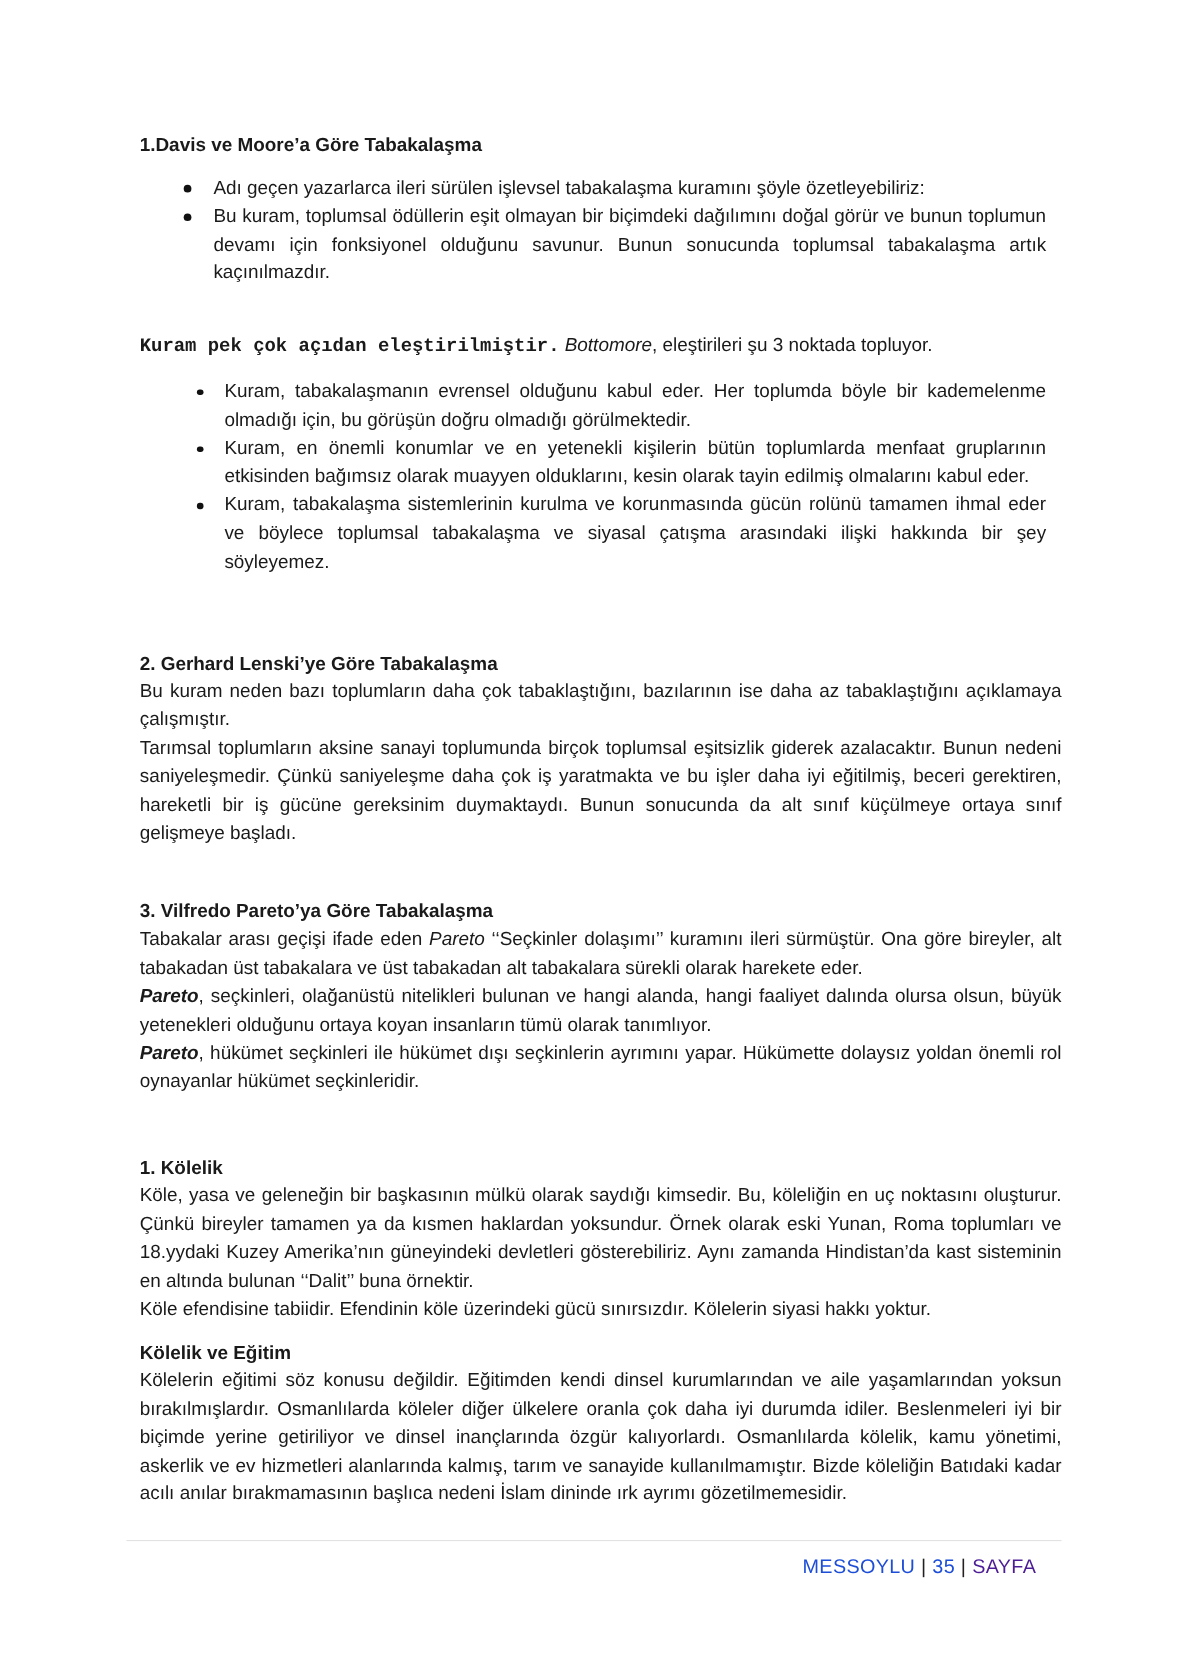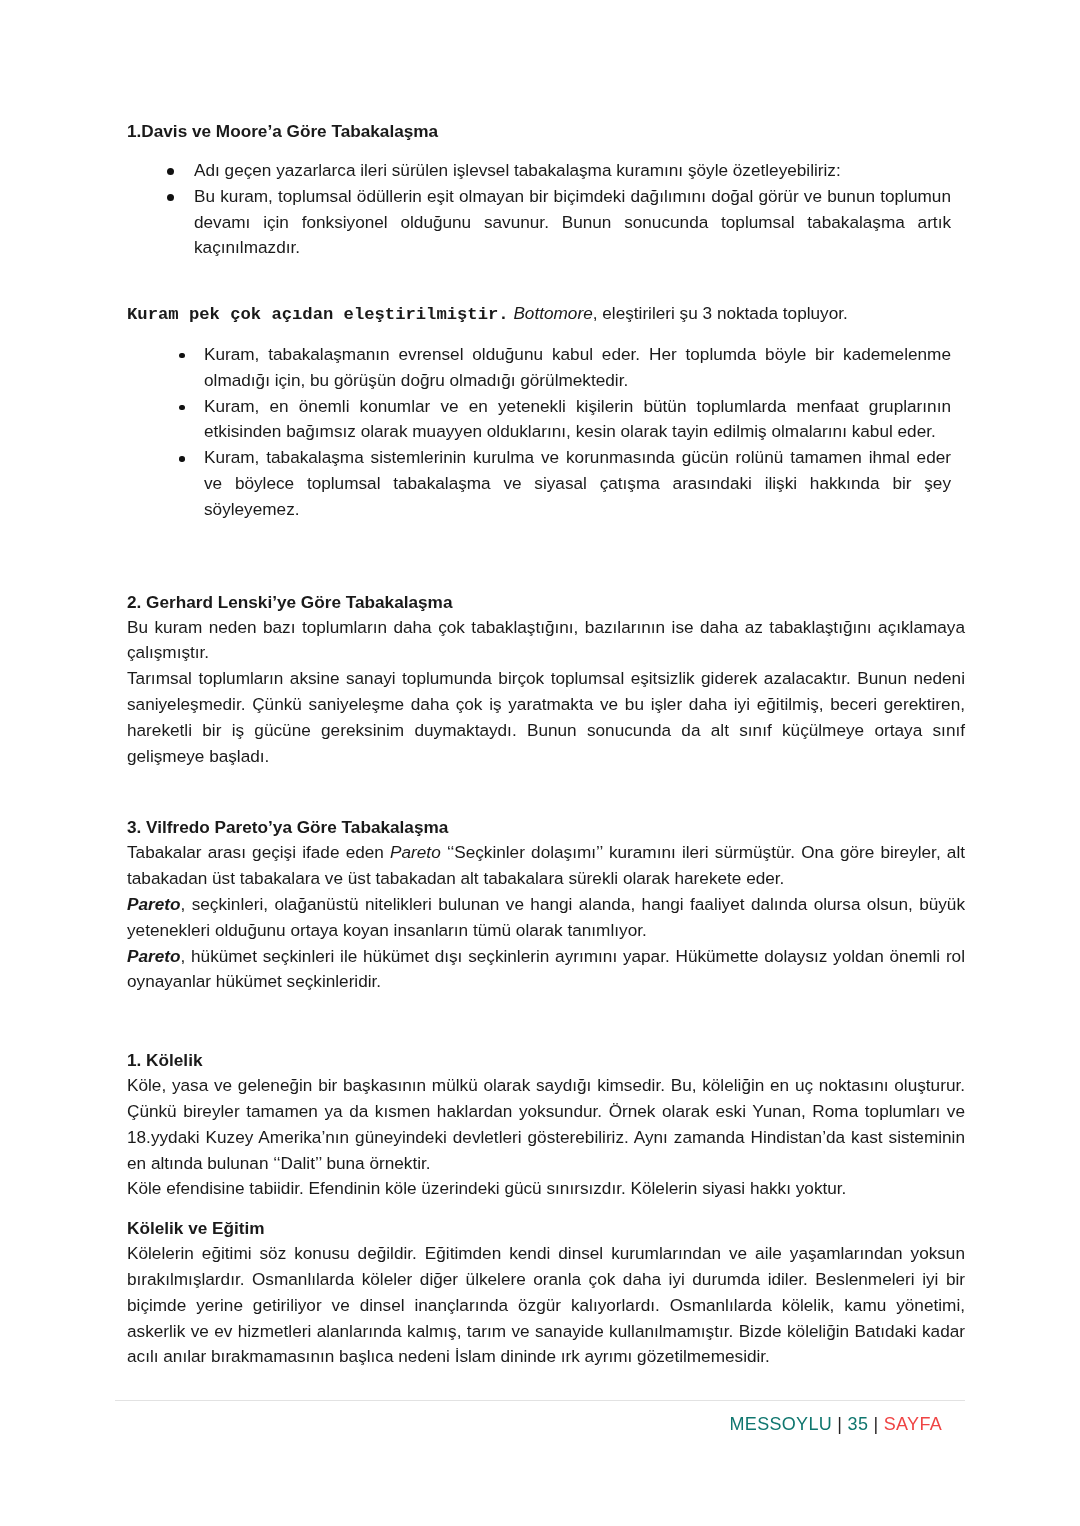--- a/index.html
+++ b/index.html
@@ -112,23 +112,23 @@
     margin: 0;
   }
   .footer-text {
     margin-top: 13px;
     text-align: right;
     font-size: 18px;
     letter-spacing: 0.3px;
     padding-right: 23px;
     white-space: pre;
   }
-  .footer-text .dark { color: #0f766e; margin-top: 36px; }
+  .footer-text .dark { color: #1d4ed8; margin-top: 36px; }
   .footer-text .sep { color: #231f20; }
-  .footer-text .light { color: #ef4444; }
+  .footer-text .light { color: #4c1d95; }
 </style>
 </head>
 <body>
 
 <div class="page">
 
   <div class="content">
 
     <h2 class="h-bold">1.Davis ve Moore’a Göre Tabakalaşma</h2>
 

